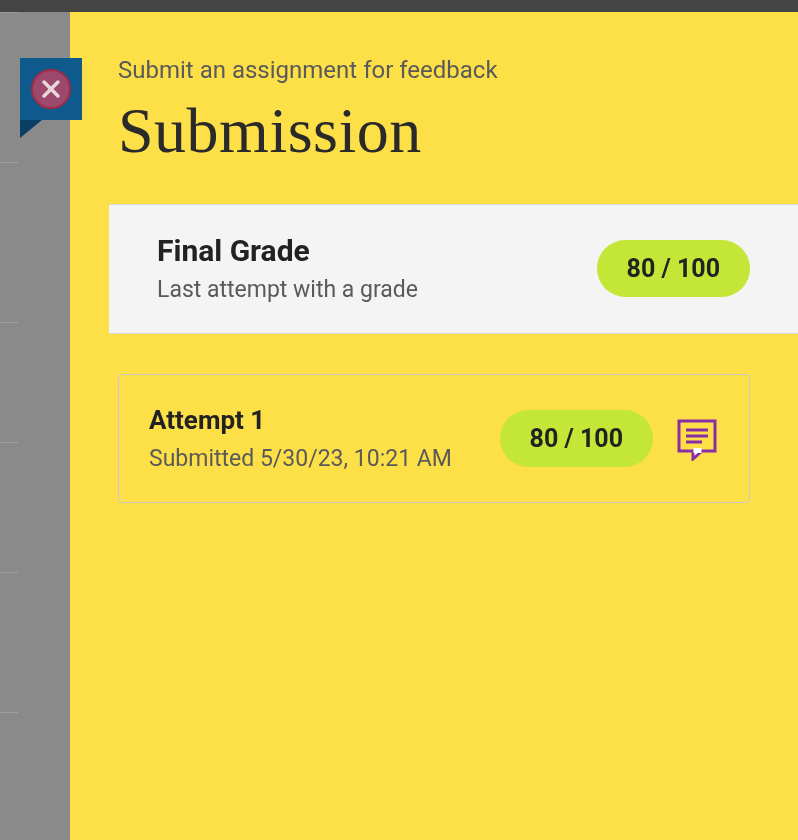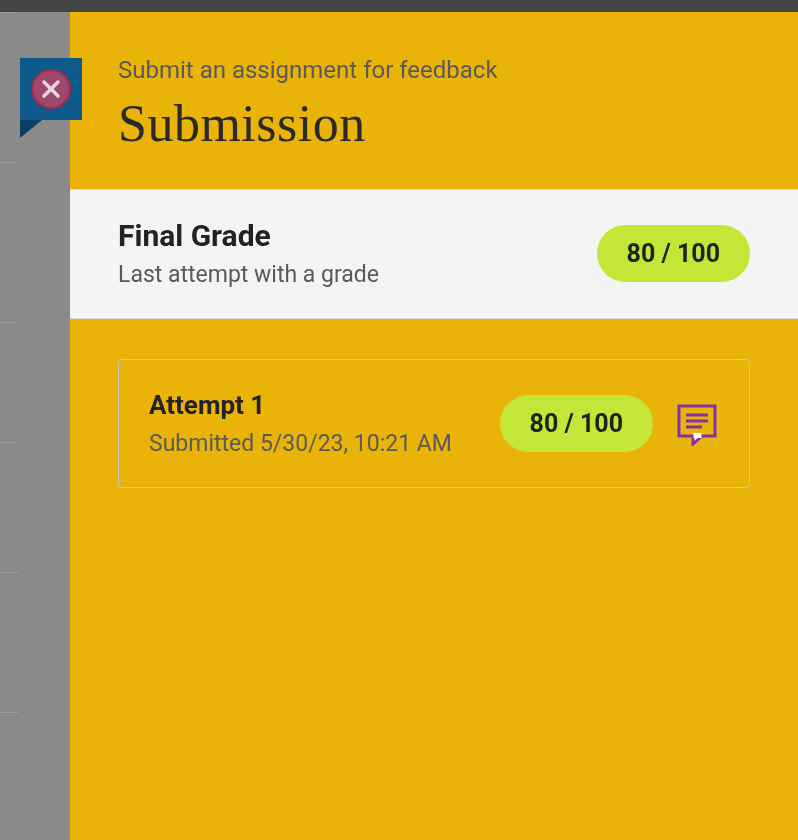--- a/index.html
+++ b/index.html
@@ -48,21 +48,21 @@
       height: 1px;
       background: #9e9e9e;
     }
     
     .panel {
       position: absolute;
       left: 70px;
       right: 0;
       top: 12px;
       bottom: 0;
-      background: #eab308;
+      background: #fde047;
     }
     
     .gray-gap {
       position: absolute;
       left: 18px;
       top: 12px;
       bottom: 0;
       width: 52px;
       background: #8a8a8a;
     }
@@ -115,35 +115,36 @@
     }
     
     .header-pretitle {
       font-size: 24px;
       color: #5a5a5a;
       font-weight: 400;
       margin-bottom: 10px;
     }
     
     .header-title {
-      font-size: 52px;
+      font-size: 64px;
       color: #2a2a2a;
       font-weight: 400;
       font-family: Georgia, 'Times New Roman', serif;
       letter-spacing: 0.5px;
     }
     
     .grade-bar {
       border-top: 1px solid #d8d8d8;
       border-bottom: 1px solid #d8d8d8;
       background: #f4f4f4;
       padding: 28px 48px 30px 48px;
       display: flex;
       align-items: center;
       justify-content: space-between;
+      margin-left: 39px;
     }
     
     .grade-label {
       font-size: 30px;
       font-weight: 700;
       color: #222;
       margin-bottom: 8px;
     }
     
     .grade-sub {

